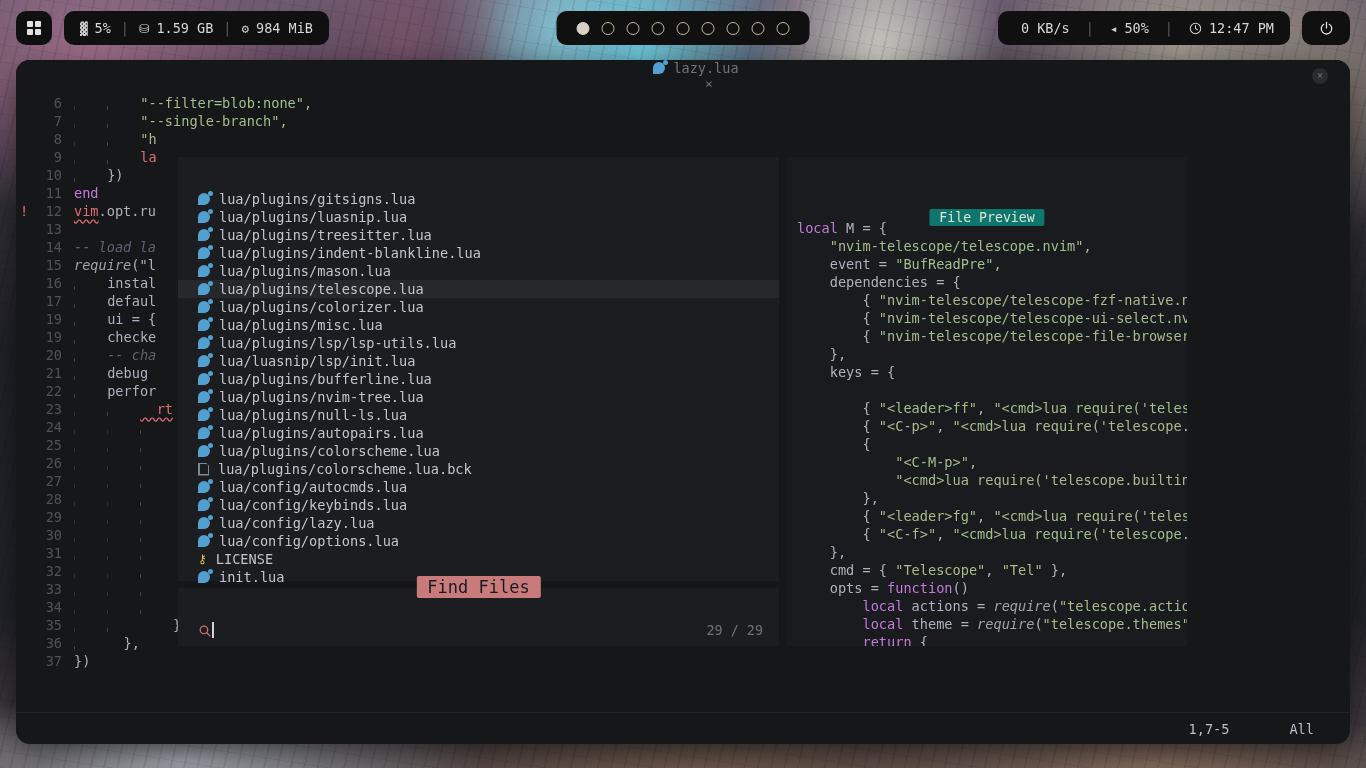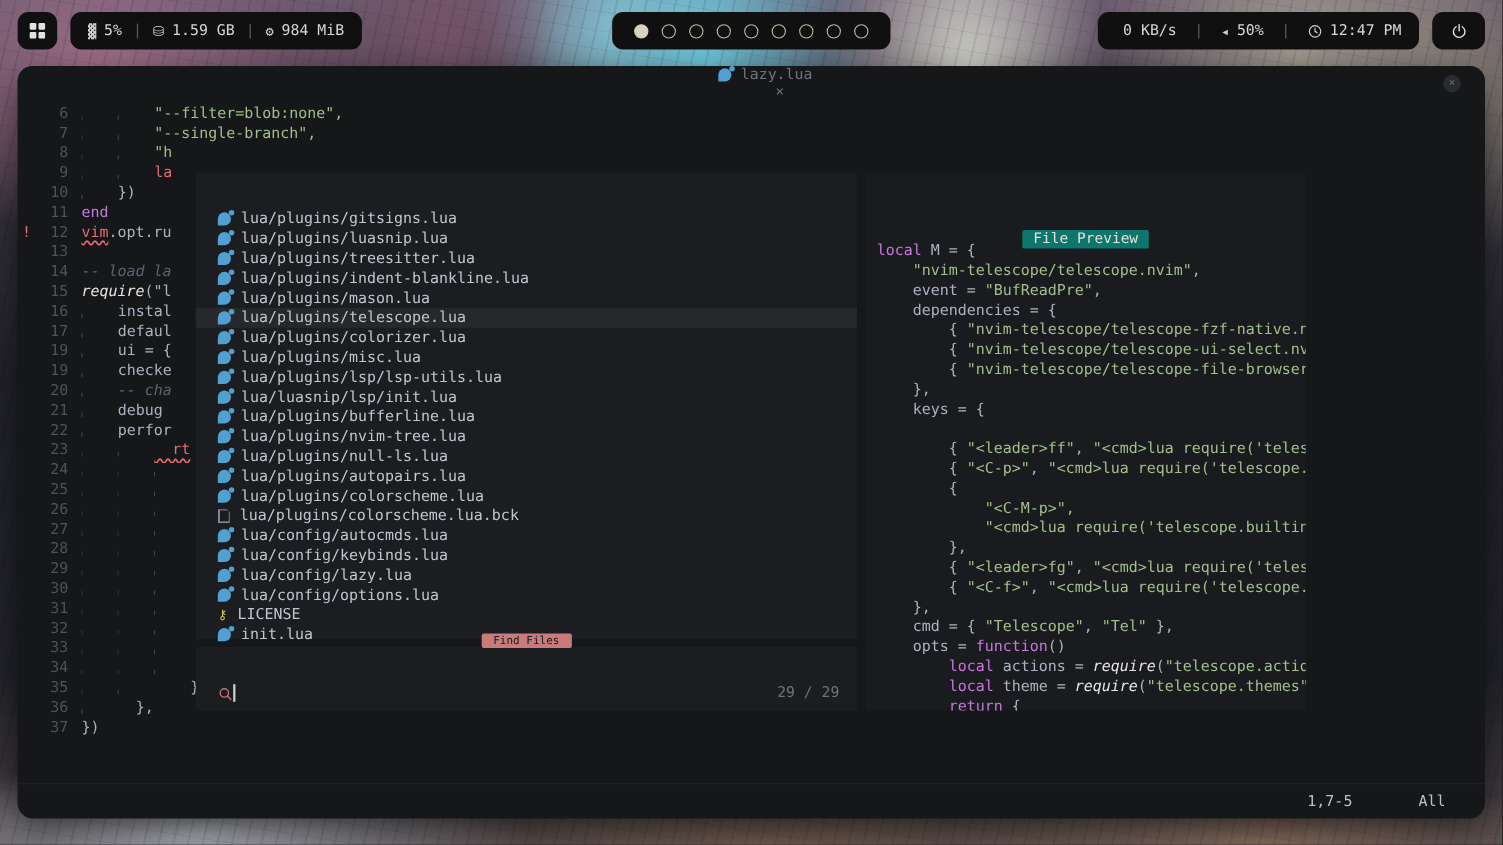--- a/index.html
+++ b/index.html
@@ -143,21 +143,21 @@
   .lnum { width: 30px; text-align: right; color: #4e5259; flex: none; }
   .code-text { padding-left: 12px; color: #c3c8d1; }
   .indent { display: inline-block; width: 4.05ch; position: relative; }
   .indent::before {
     content: ""; position: absolute; left: 0; top: -2px; bottom: -2px;
     width: 1px; background: #2e3135;
   }
   .indent.cur::before { background: #41454b; }
 
   .kw   { color: #c678dd; }
-  .fn   { color: #e5e5e5; }
+  .fn   { color: #a3a3a3; }
   .str  { color: #a3be8c; }
   .cmt  { color: #5c6370; font-style: italic; }
   .var  { color: #e06c75; }
   .id   { color: #abb2bf; }
   .punct{ color: #abb2bf; }
   .err  { color: #e06c75; text-decoration: underline wavy #e06c75; text-underline-offset: 3px; }
   .italic { font-style: italic; }
 
   
   #telescope { position: absolute; left: 0; top: 0; width: 100%; height: 100%; pointer-events: none; }
@@ -177,21 +177,21 @@
   .result-row.selected { background: #26282c; }
 
   #prompt-panel {
     position: absolute; left: 162px; top: 528px;
     width: 601px; height: 58px;
     background: #1c1d20;
   }
   #prompt-title {
     position: absolute; left: 50%; transform: translateX(-50%); top: -12px;
     background: #c97b7b; color: #1a1b1e;
-    font-size: 10px; padding: 1px 11px; border-radius: 2px;
+    font-size: 17px; padding: 1px 11px; border-radius: 2px;
     white-space: nowrap;
   }
   #prompt-row {
     display: flex; align-items: flex-end; height: 34px; margin-top: 16px;
     padding: 0 16px 0 20px; 
   }
   #search-icon { color: #c9706f; font-size: 14px; }
   #prompt-input {
     flex: 1; background: transparent; border: 0; outline: 0;
     color: #d6dae0; font-family: inherit; font-size: 13.6px;

